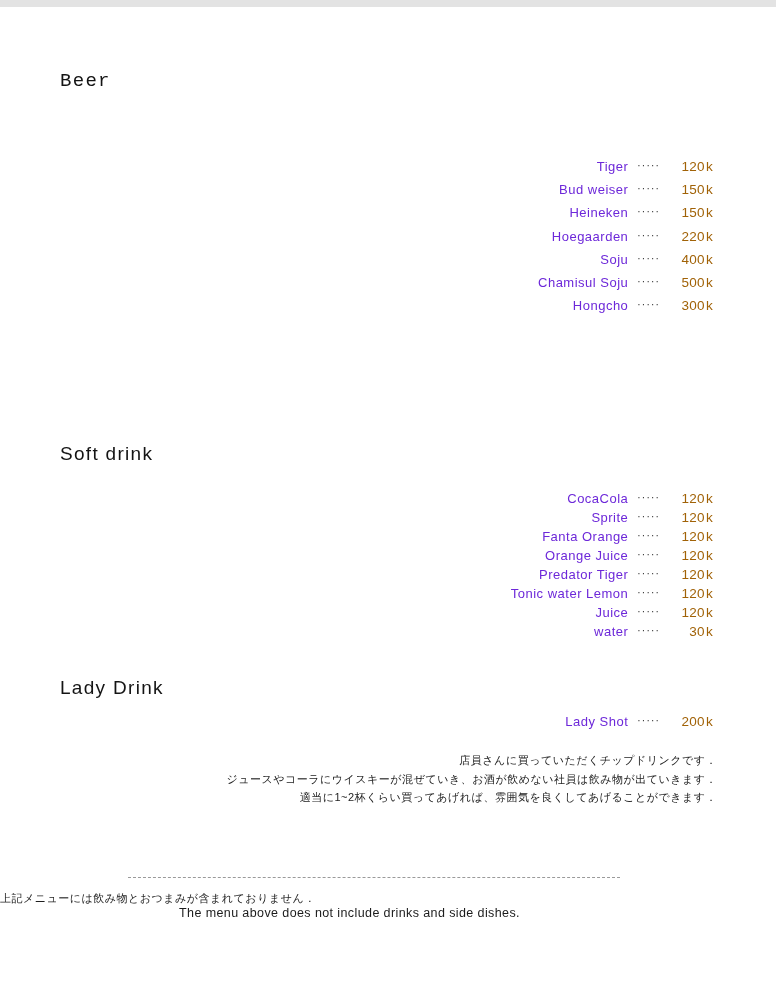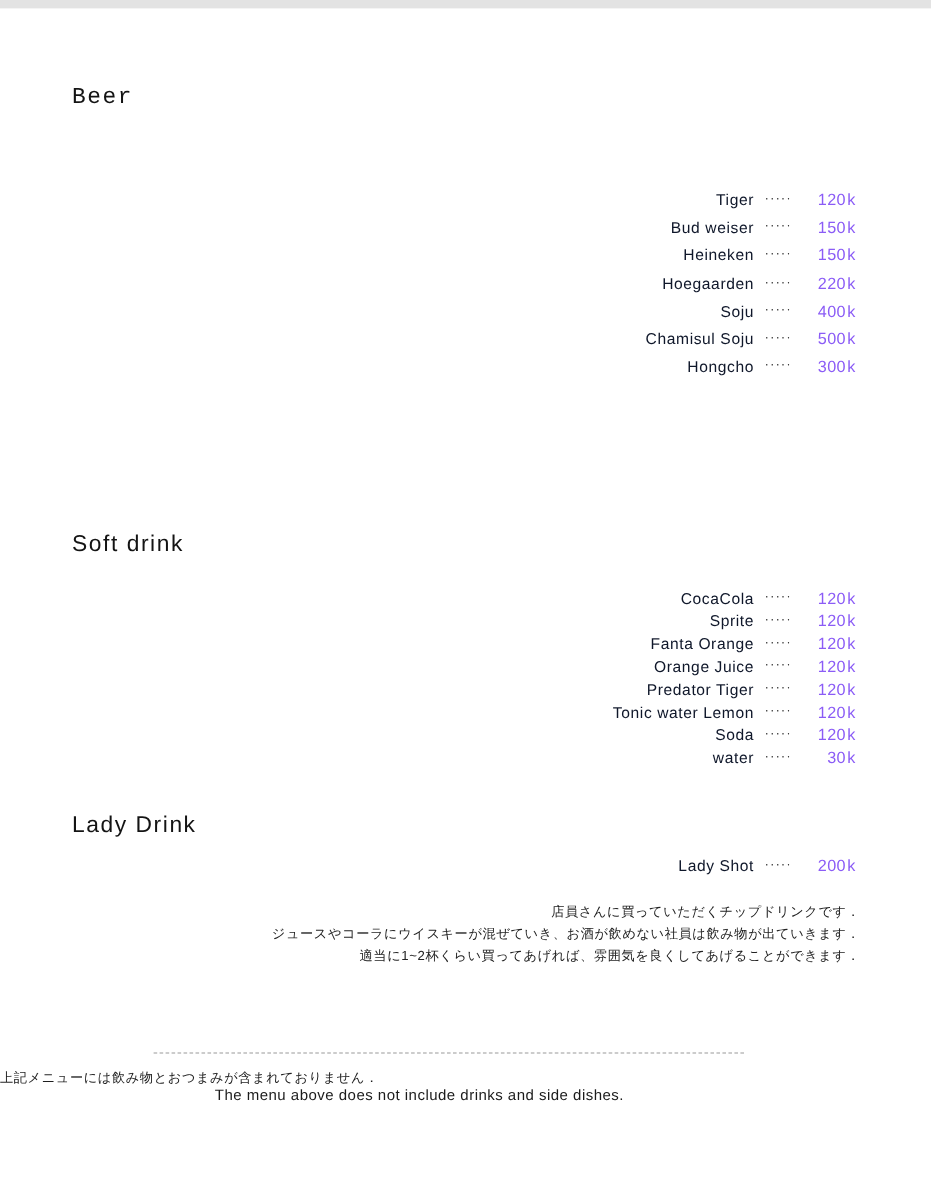--- a/index.html
+++ b/index.html
@@ -19,23 +19,23 @@
 
   .menu-list { position:absolute; right:63px; list-style:none; }
   #list-beer { top:155px; --rh:23.2px; }
   #list-soft { top:489px; --rh:19px; }
   #list-lady { top:712px; --rh:19px; }
 
   .menu-row {
     display:flex; justify-content:flex-end; align-items:center;
     height:var(--rh); white-space:nowrap;
   }
-  .item-name  { font-size:13px; letter-spacing:0.5px; color:#0f172a; }
+  .item-name  { font-size:13px; letter-spacing:0.5px; color:#6d28d9; }
   .leader     { font-size:10px; letter-spacing:1.2px; color:#2a2a2a; margin:0 6px 0 9px; position:relative; top:-1px; }
-  .item-price { width:47px; text-align:right; font-size:13.5px; letter-spacing:0.3px; word-spacing:-3px; color:#8b5cf6; }
+  .item-price { width:47px; text-align:right; font-size:13.5px; letter-spacing:0.3px; word-spacing:-3px; color:#a16207; }
 
   .lady-notes {
     position:absolute; right:59px; top:751px;
     text-align:right; font-size:11px; line-height:18.6px; color:#222;
     letter-spacing:0.5px; white-space:nowrap;
   }
 
   .footer-divider {
     position:absolute; left:128px; top:877px; width:492px; height:0;
     border-top:1px dashed #9a9a9a;
@@ -121,21 +121,21 @@
         <span class="item-name">Predator Tiger</span>
         <span class="leader">·····</span>
         <span class="item-price">120 k</span>
       </li>
       <li class="menu-row">
         <span class="item-name">Tonic water Lemon</span>
         <span class="leader">·····</span>
         <span class="item-price">120 k</span>
       </li>
       <li class="menu-row">
-        <span class="item-name">Soda</span>
+        <span class="item-name">Juice</span>
         <span class="leader">·····</span>
         <span class="item-price">120 k</span>
       </li>
       <li class="menu-row">
         <span class="item-name">water</span>
         <span class="leader">·····</span>
         <span class="item-price">30 k</span>
       </li>
     </ul>
 

